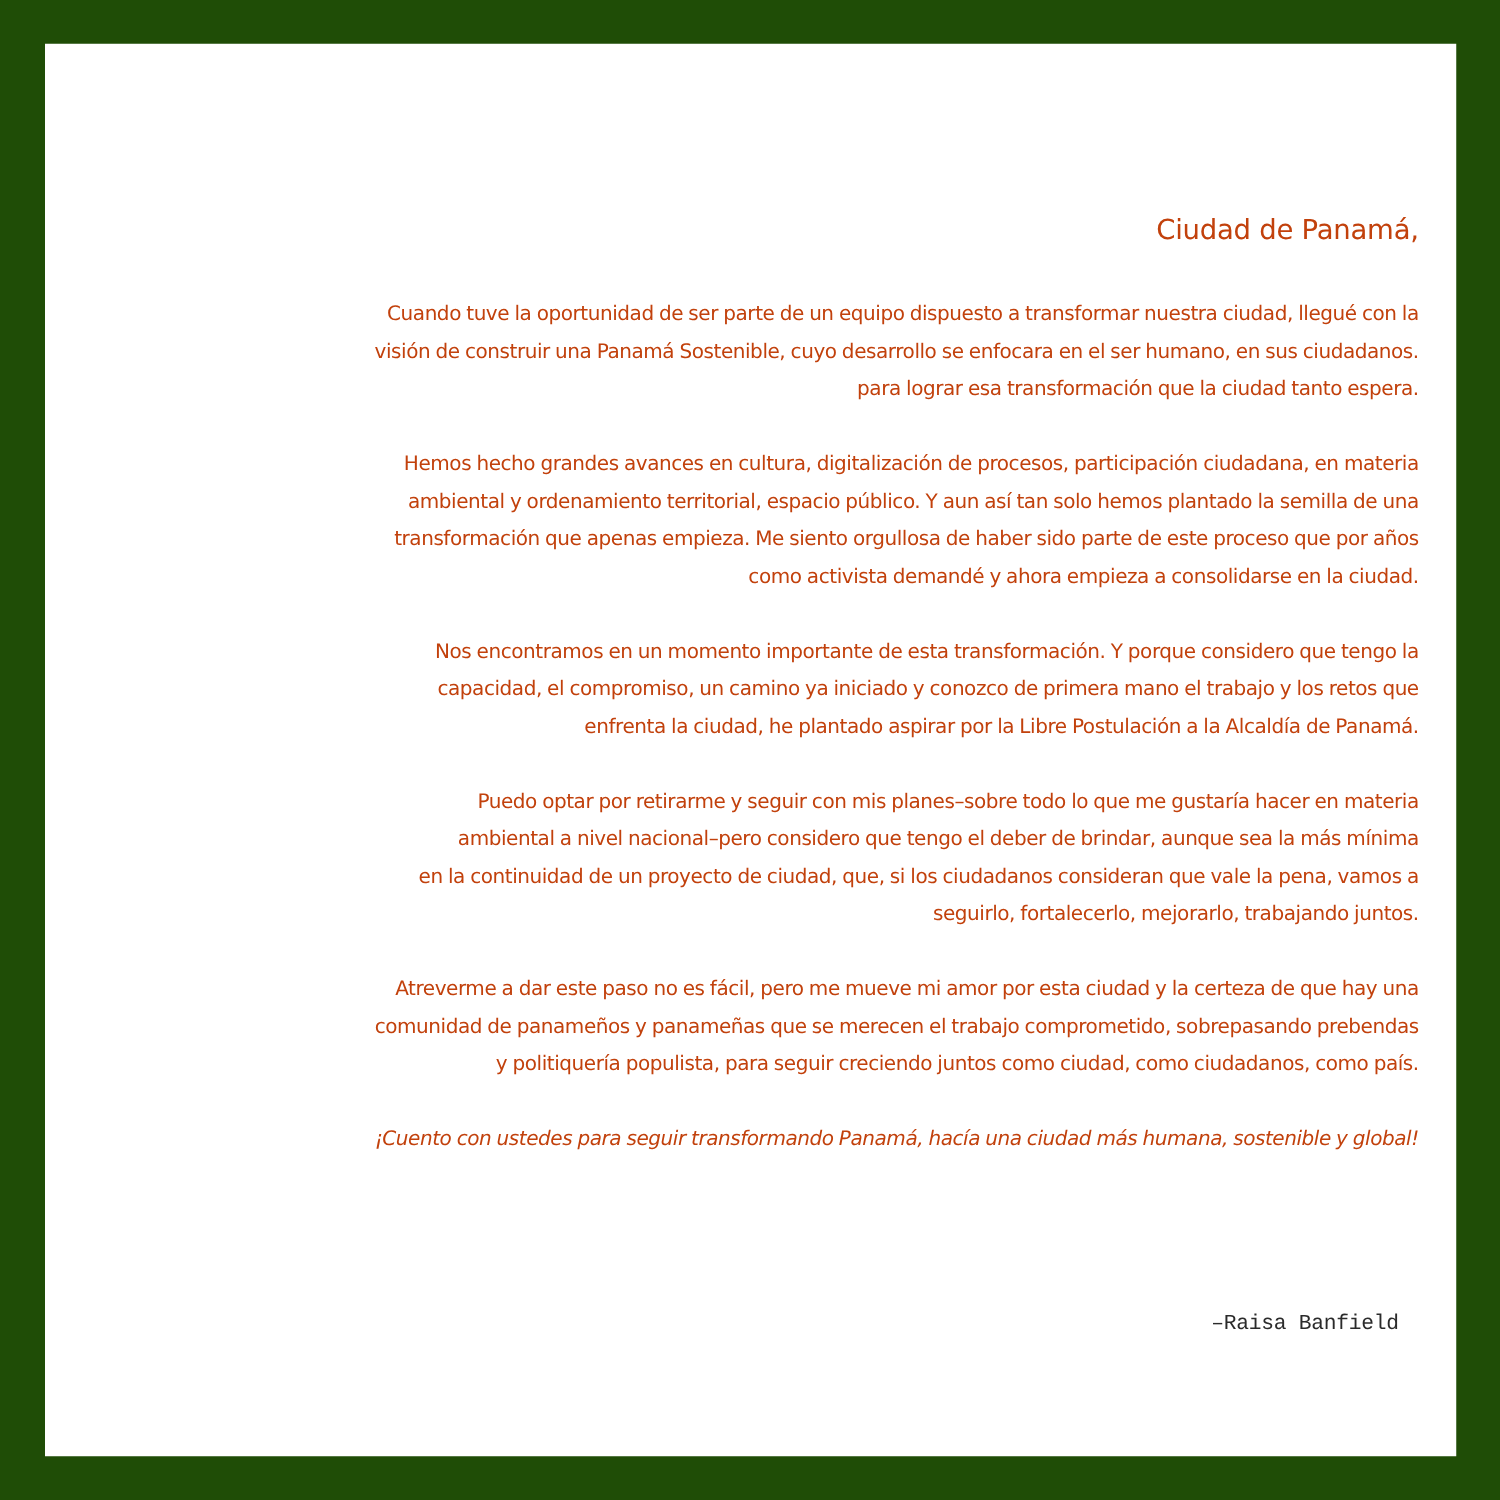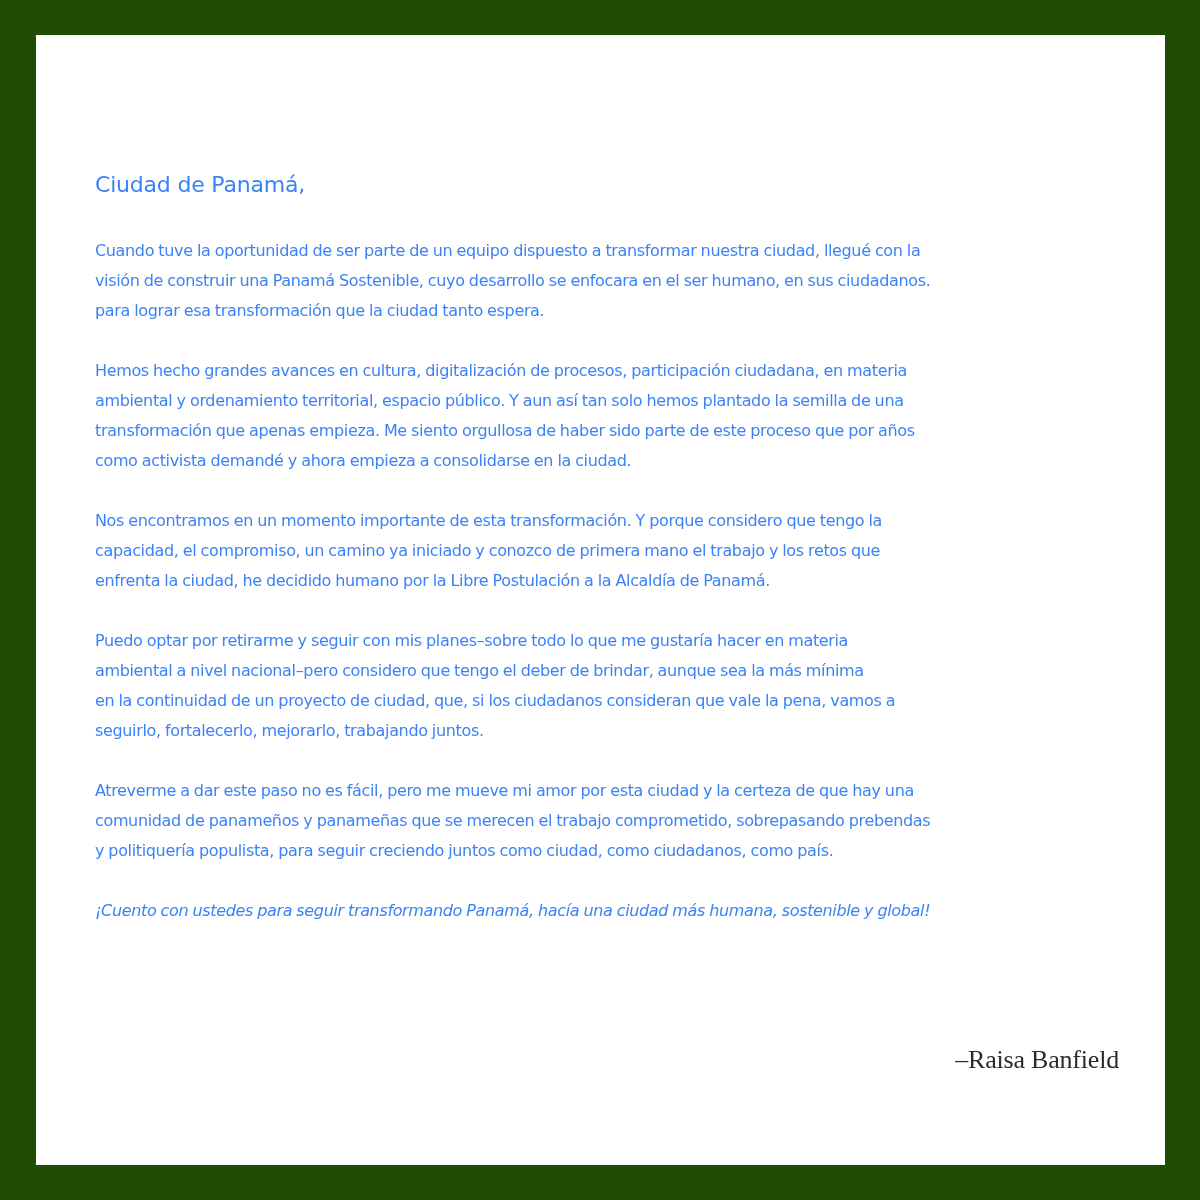--- a/index.html
+++ b/index.html
@@ -23,22 +23,23 @@
       height: 100%;
       background: #ffffff;
       position: relative;
       box-sizing: border-box;
     }
     .letter {
       position: absolute;
       left: 59px;
       top: 135px;
       width: 1040px;
-      color: #3b82f6;
+      color: #c2410c;
       font-family: "DejaVu Sans", sans-serif;
+      text-align: right;
     }
     .salutation {
       font-size: 22px;
       line-height: 30px;
       margin: 0 0 36px 0;
       letter-spacing: -0.2px;
     }
     .para {
       font-size: 16px;
       line-height: 30px;
@@ -56,22 +57,22 @@
       margin: 0;
       letter-spacing: -0.35px;
       word-spacing: -0.5px;
       white-space: nowrap;
       font-style: italic;
     }
     .signature {
       position: absolute;
       right: 46px;
       top: 1010px;
-      font-family: Liberation Serif, serif;
-      font-size: 26px;
+      font-family: Liberation Mono, monospace;
+      font-size: 17px;
       line-height: 30px;
       color: #2b2b2b;
       letter-spacing: -0.2px;
     }
   </style>
 </head>
 <body>
 
 <div class="frame">
   <div class="page">
@@ -87,21 +88,21 @@
       <p class="para">
         <span class="line">Hemos hecho grandes avances en cultura, digitalización de procesos, participación ciudadana, en materia</span>
         <span class="line">ambiental y ordenamiento territorial, espacio público. Y aun así tan solo hemos plantado la semilla de una</span>
         <span class="line">transformación que apenas empieza. Me siento orgullosa de haber sido parte de este proceso que por años</span>
         <span class="line">como activista demandé y ahora empieza a consolidarse en la ciudad.</span>
       </p>
 
       <p class="para">
         <span class="line">Nos encontramos en un momento importante de esta transformación. Y porque considero que tengo la</span>
         <span class="line">capacidad, el compromiso, un camino ya iniciado y conozco de primera mano el trabajo y los retos que</span>
-        <span class="line">enfrenta la ciudad, he decidido humano por la Libre Postulación a la Alcaldía de Panamá.</span>
+        <span class="line">enfrenta la ciudad, he plantado aspirar por la Libre Postulación a la Alcaldía de Panamá.</span>
       </p>
 
       <p class="para">
         <span class="line">Puedo optar por retirarme y seguir con mis planes–sobre todo lo que me gustaría hacer en materia</span>
         <span class="line">ambiental a nivel nacional–pero considero que tengo el deber de brindar, aunque sea la más mínima</span>
         <span class="line">en la continuidad de un proyecto de ciudad, que, si los ciudadanos consideran que vale la pena, vamos a</span>
         <span class="line">seguirlo, fortalecerlo, mejorarlo, trabajando juntos.</span>
       </p>
 
       <p class="para">

